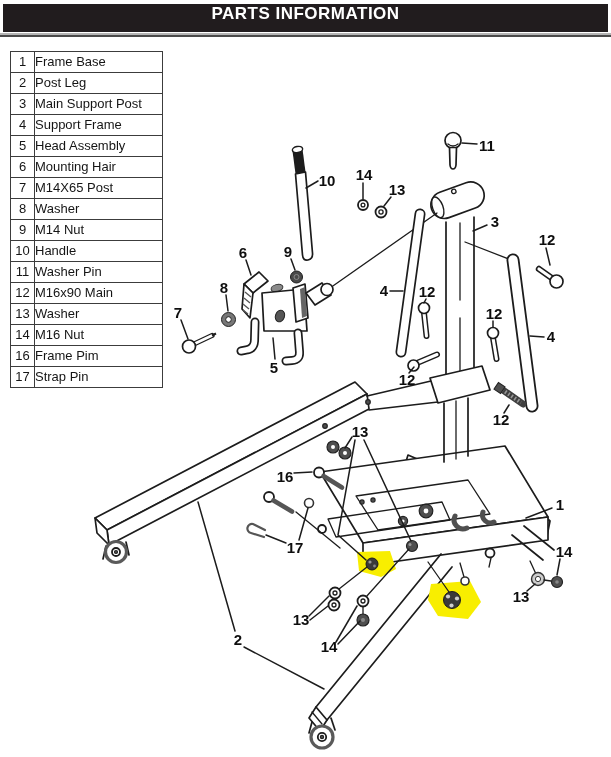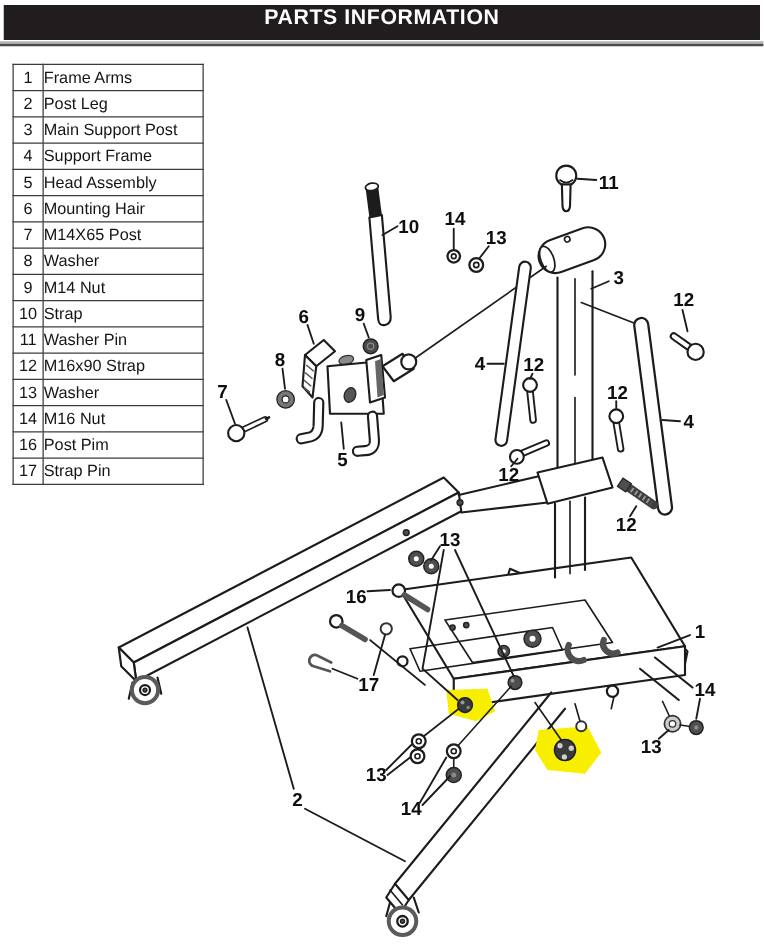--- a/index.html
+++ b/index.html
@@ -32,21 +32,21 @@
 
   <div class="header-bar" style="background: rgb(33, 28, 30);">
     <span style="color: rgb(255, 255, 255);">PARTS INFORMATION</span>
   </div>
   <div class="divider"></div>
 
   <table class="parts">
     <tbody id="parts-tbody">
         <tr>
           <td class="num">1</td>
-          <td class="name">Frame Arms</td>
+          <td class="name">Frame Base</td>
         </tr>
         <tr>
           <td class="num">2</td>
           <td class="name">Post Leg</td>
         </tr>
         <tr>
           <td class="num">3</td>
           <td class="name">Main Support Post</td>
         </tr>
         <tr>
@@ -68,41 +68,41 @@
         <tr>
           <td class="num">8</td>
           <td class="name">Washer</td>
         </tr>
         <tr>
           <td class="num">9</td>
           <td class="name">M14 Nut</td>
         </tr>
         <tr>
           <td class="num">10</td>
-          <td class="name">Strap</td>
+          <td class="name">Handle</td>
         </tr>
         <tr>
           <td class="num">11</td>
           <td class="name">Washer Pin</td>
         </tr>
         <tr>
           <td class="num">12</td>
-          <td class="name">M16x90 Strap</td>
+          <td class="name">M16x90 Main</td>
         </tr>
         <tr>
           <td class="num">13</td>
           <td class="name">Washer</td>
         </tr>
         <tr>
           <td class="num">14</td>
           <td class="name">M16 Nut</td>
         </tr>
         <tr>
           <td class="num">16</td>
-          <td class="name">Post Pim</td>
+          <td class="name">Frame Pim</td>
         </tr>
         <tr>
           <td class="num">17</td>
           <td class="name">Strap Pin</td>
         </tr>
       </tbody>
   </table>
 
   <svg class="diagram" width="611" height="757" viewBox="0 0 611 757">
 

